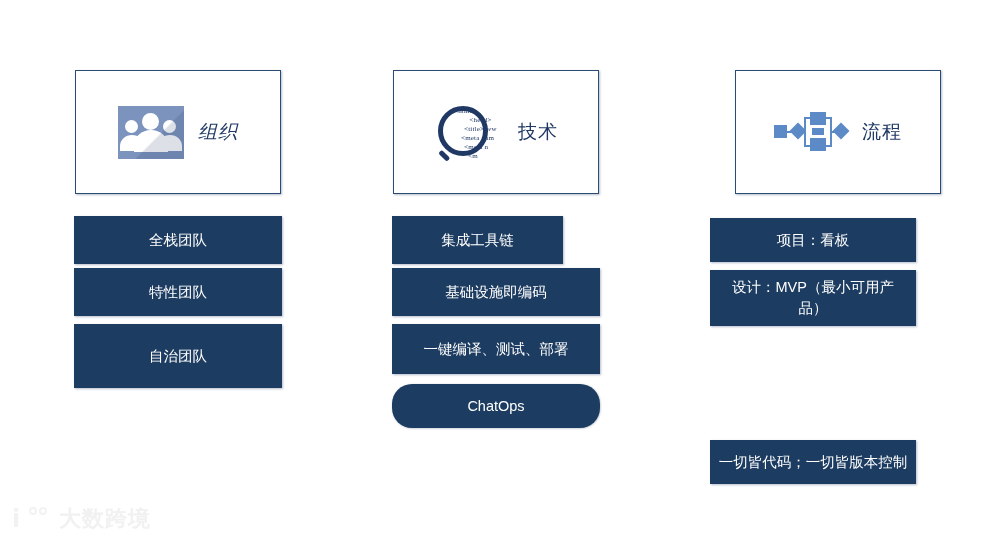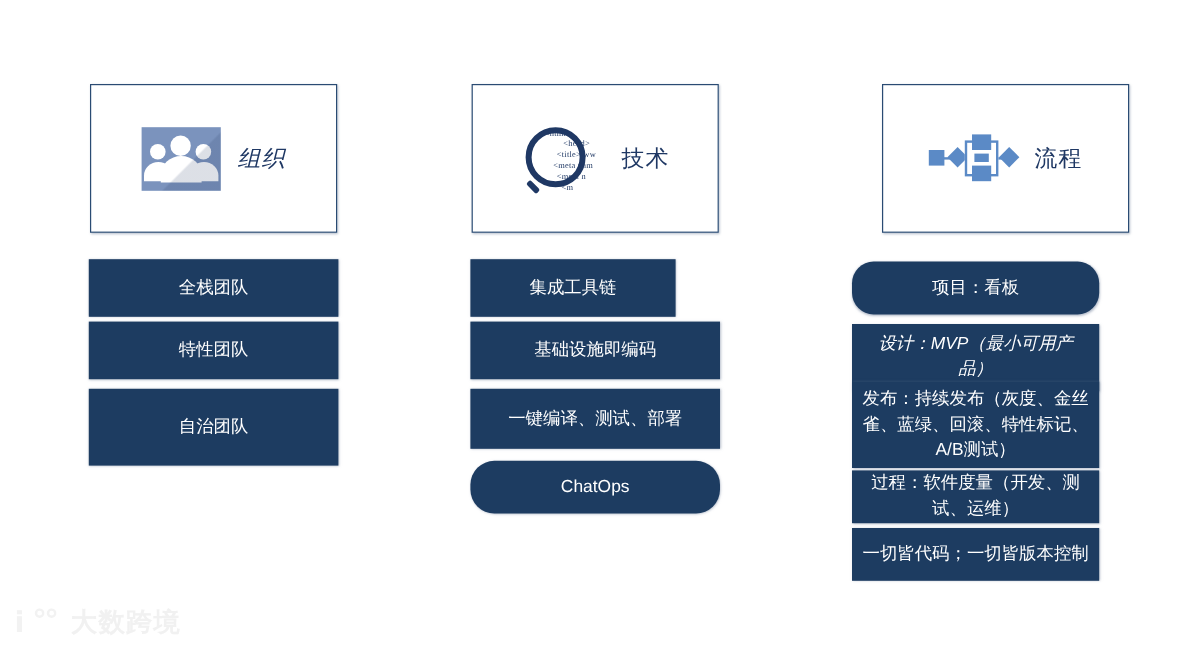--- a/index.html
+++ b/index.html
@@ -287,31 +287,25 @@
   <div class="btn" style="left:392px; top:268px; width:208px; height:48px;">
     <span>基础设施即编码</span>
   </div>
   <div class="btn" style="left:392px; top:324px; width:208px; height:50px;">
     <span>一键编译、测试、部署</span>
   </div>
   <div class="btn" style="left:392px; top:384px; width:208px; height:44px;border-radius:20px;">
     <span>ChatOps</span>
   </div>
 
-  <div class="btn" style="left:710px; top:218px; width:206px; height:44px;border-radius:18px;">
+  <div class="btn" style="left:710px; top:218px; width:206px; height:44px;">
     <span>项目：看板</span>
   </div>
-  <div class="btn" style="left:710px; top:270px; width:206px; height:56px;font-style:italic;">
+  <div class="btn" style="left:710px; top:270px; width:206px; height:56px;">
     <span>设计：MVP（最小可用产品）</span>
-  </div>
-  <div class="btn" style="left:710px; top:318px; width:206px; height:72px;">
-    <span>发布：持续发布（灰度、金丝雀、蓝绿、回滚、特性标记、A/B测试）</span>
-  </div>
-  <div class="btn" style="left:710px; top:392px; width:206px; height:44px;">
-    <span>过程：软件度量（开发、测试、运维）</span>
   </div>
   <div class="btn" style="left:710px; top:440px; width:206px; height:44px;">
     <span>一切皆代码；一切皆版本控制</span>
   </div>
 
   <div class="watermark">
     <div class="wm-mark">
       <span>i</span>
       <span class="wm-dots">
           <i></i>

